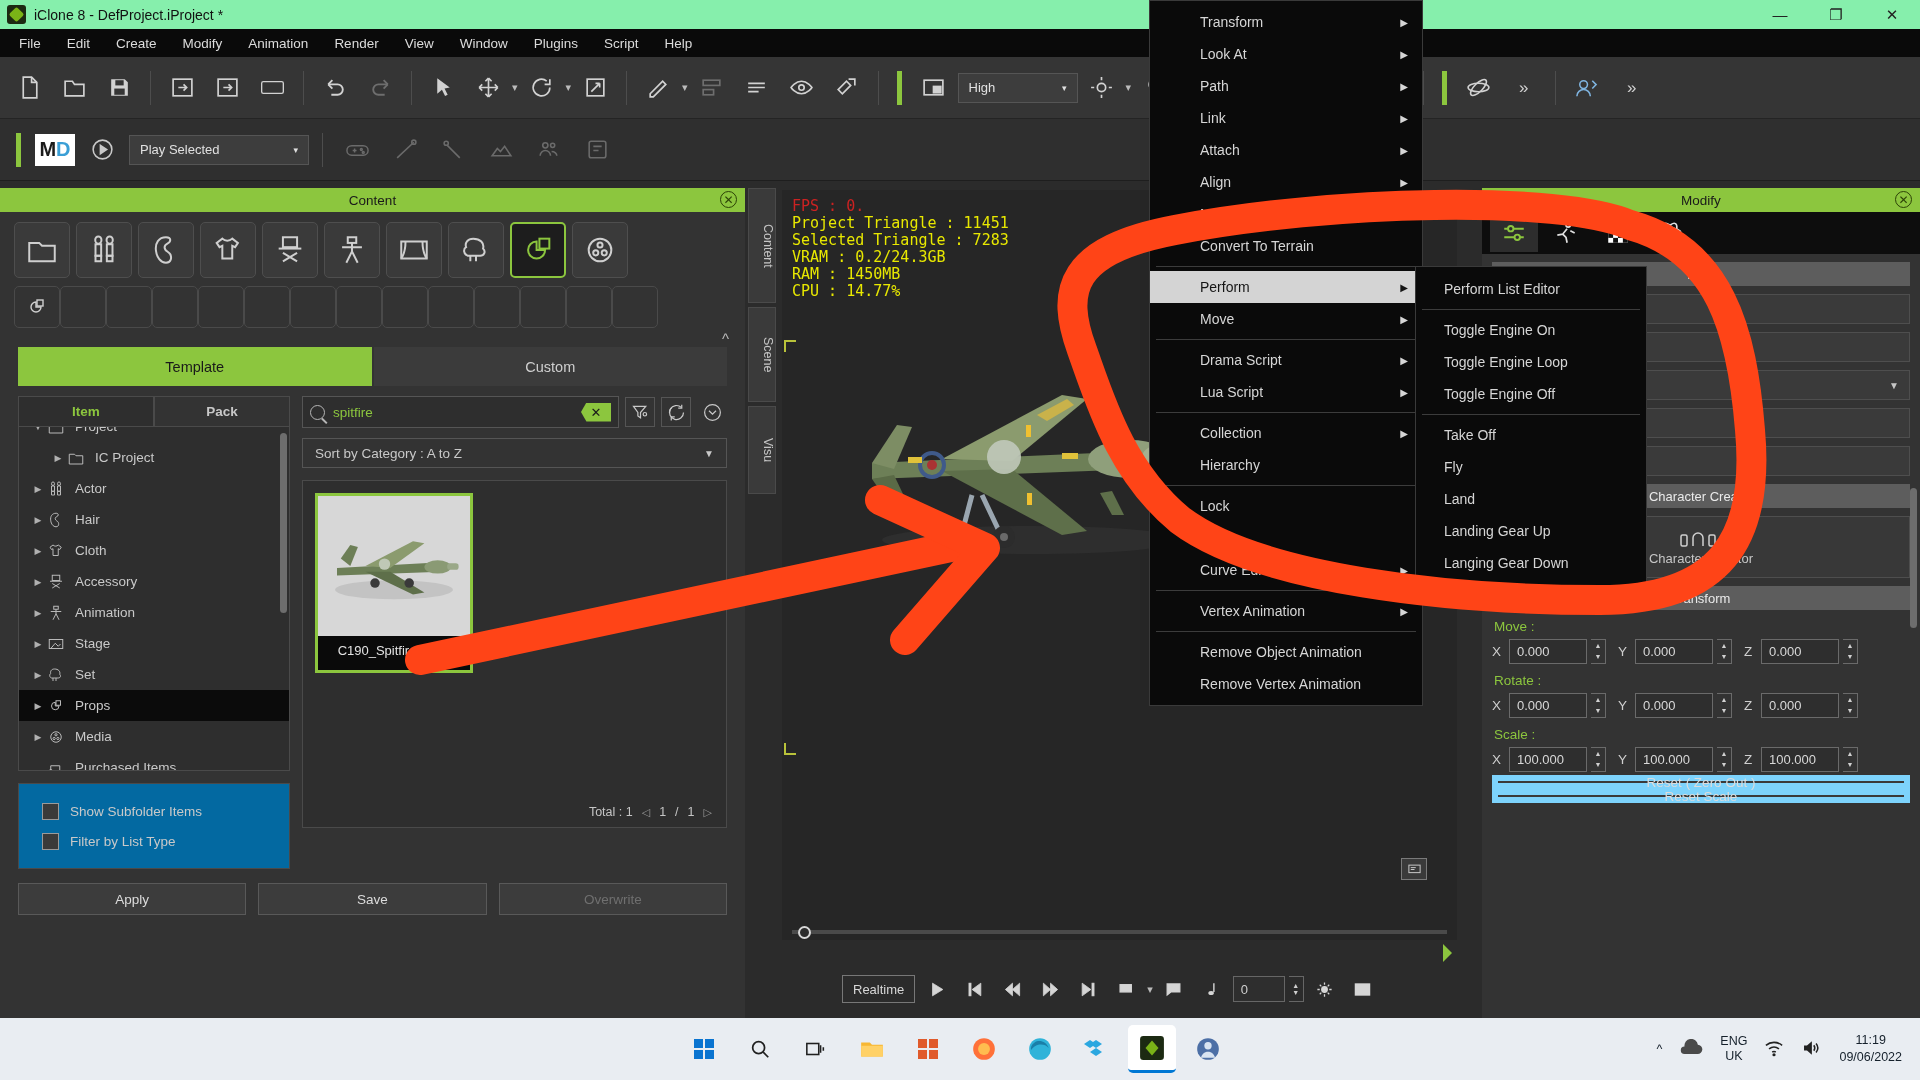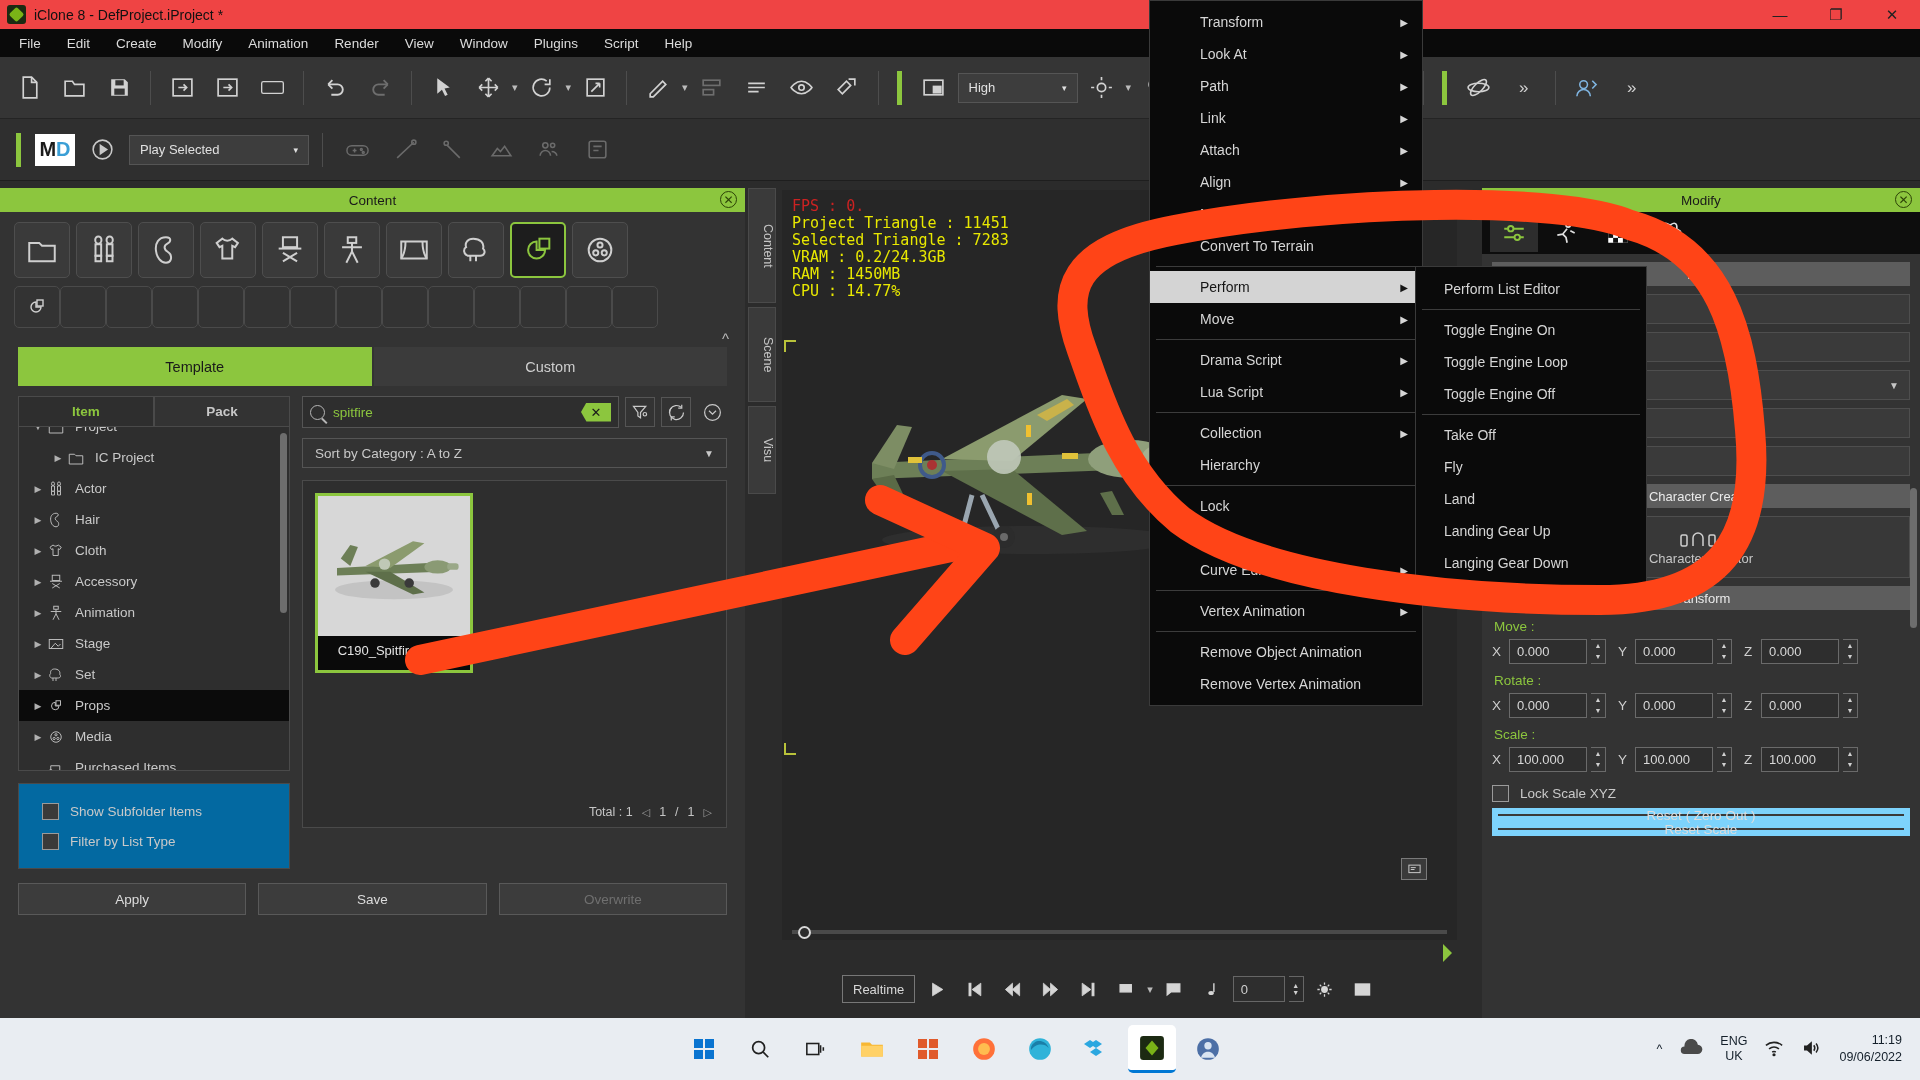--- a/index.html
+++ b/index.html
@@ -4,21 +4,21 @@
 <title>iClone 8</title>
 <style>
   * { box-sizing: border-box; margin:0; padding:0; }
   html,body { width:1920px; height:1080px; overflow:hidden;
     font-family:"Liberation Sans", sans-serif; background:#2b2b2b; }
 
   #app { position:relative; width:1920px; height:1080px; }
 
   
   .titlebar { position:absolute; left:0; top:0; width:1920px; height:29px;
-    background:#ef4444; display:flex; align-items:center; }
+    background:#86efac; display:flex; align-items:center; }
   .title-icon { width:19px; height:19px; margin-left:7px; margin-right:8px;
     background:#1c2a12; border-radius:3px; position:relative; }
   .title-icon::after { content:""; position:absolute; left:4px; top:4px; width:11px; height:11px;
     background:#7ab317; transform:rotate(45deg); border-radius:2px; }
   .title-text { font-size:14px; color:#111; }
   .win-btns { margin-left:auto; display:flex; height:29px; }
   .win-btn { width:56px; height:29px; display:flex; align-items:center; justify-content:center;
     color:#222; font-size:15px; }
 
   
@@ -215,21 +215,21 @@
   
   #taskbar { position:absolute; left:0; bottom:0; width:1920px; height:62px;
     background:#e9edf2; display:flex; align-items:center; }
   .tb-center { display:flex; align-items:center; gap:8px; margin-left:680px; }
   .tbi { width:48px; height:48px; display:flex; align-items:center; justify-content:center;
     border-radius:5px; }
   .tbi.act { background:#ffffff; border-bottom:3px solid #0078d4; }
   .tray { margin-left:auto; display:flex; align-items:center; gap:16px; padding-right:18px;
     color:#15202b; font-size:12.5px; }
   .tray .lang { text-align:center; line-height:15px; }
-  .tray .clock { text-align:right; line-height:17px; font-size:12.5px; }
+  .tray .clock { text-align:center; line-height:17px; font-size:12.5px; }
 </style>
 </head>
 <body>
 
 <div id="app">
 
   <div class="titlebar">
     <div class="title-icon"></div>
     <div class="title-text">iClone 8 - DefProject.iProject *</div>
     <div class="win-btns">
@@ -1033,24 +1033,20 @@
             <span>▼</span>
           </span>
         <span class="ax">Z</span>
         <span class="nf">100.000</span>
         <span class="sp">
             <span>▲</span>
             <span>▼</span>
           </span>
       </div>
 
-      <div class="chkrow" style="margin-top:6px">
-        <span class="chk"></span>
-        <span>Lock Scale XYZ</span>
-      </div>
 
       <div class="mbtn">Reset ( Zero Out )</div>
       <div class="mbtn">Reset Scale</div>
     </div>
     <div class="mscroll"></div>
   </div>
 
   <div id="ctx-main">
     <div class="cmi">
         <span>Transform</span>

